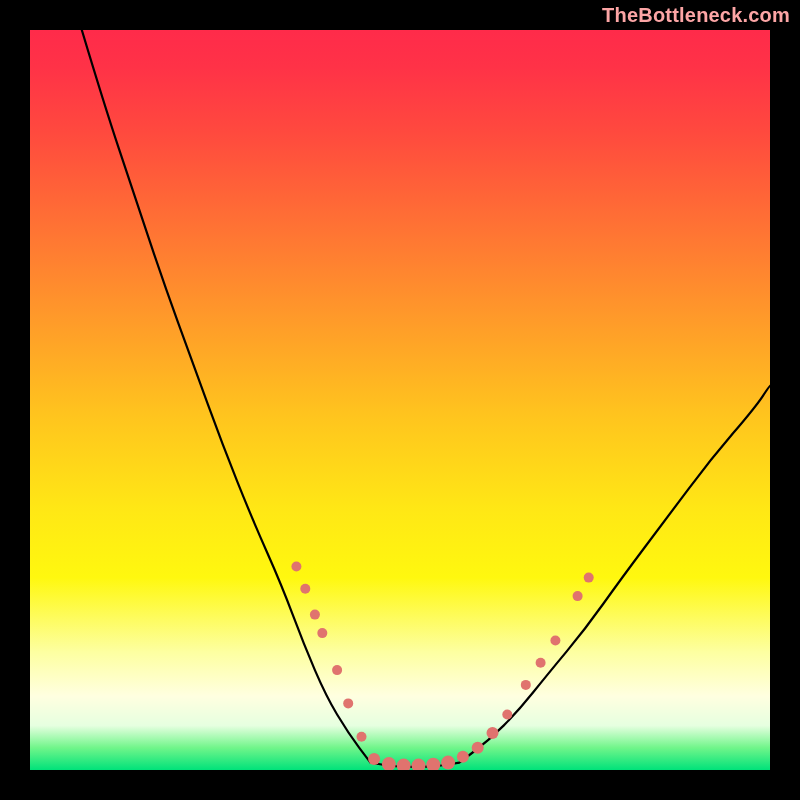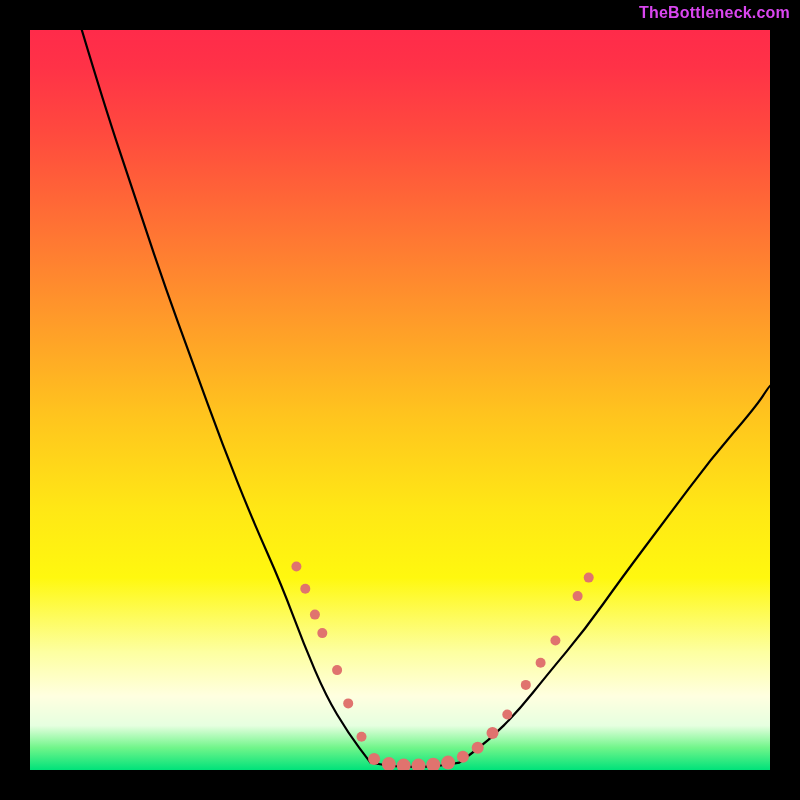--- a/index.html
+++ b/index.html
@@ -14,22 +14,22 @@
   .stage {
     position: relative;
     width: 800px;
     height: 800px;
     background: #000;
   }
   .watermark {
     position: absolute;
     top: 4px;
     right: 10px;
-    color: #d946ef;
-    font-size: 16px;
+    color: #fca5a5;
+    font-size: 20px;
     font-weight: 600;
     letter-spacing: 0.2px;
     z-index: 50;
   }
   .plot {
     position: absolute;
     left: 30px;
     top: 30px;
     width: 740px;
     height: 740px;

